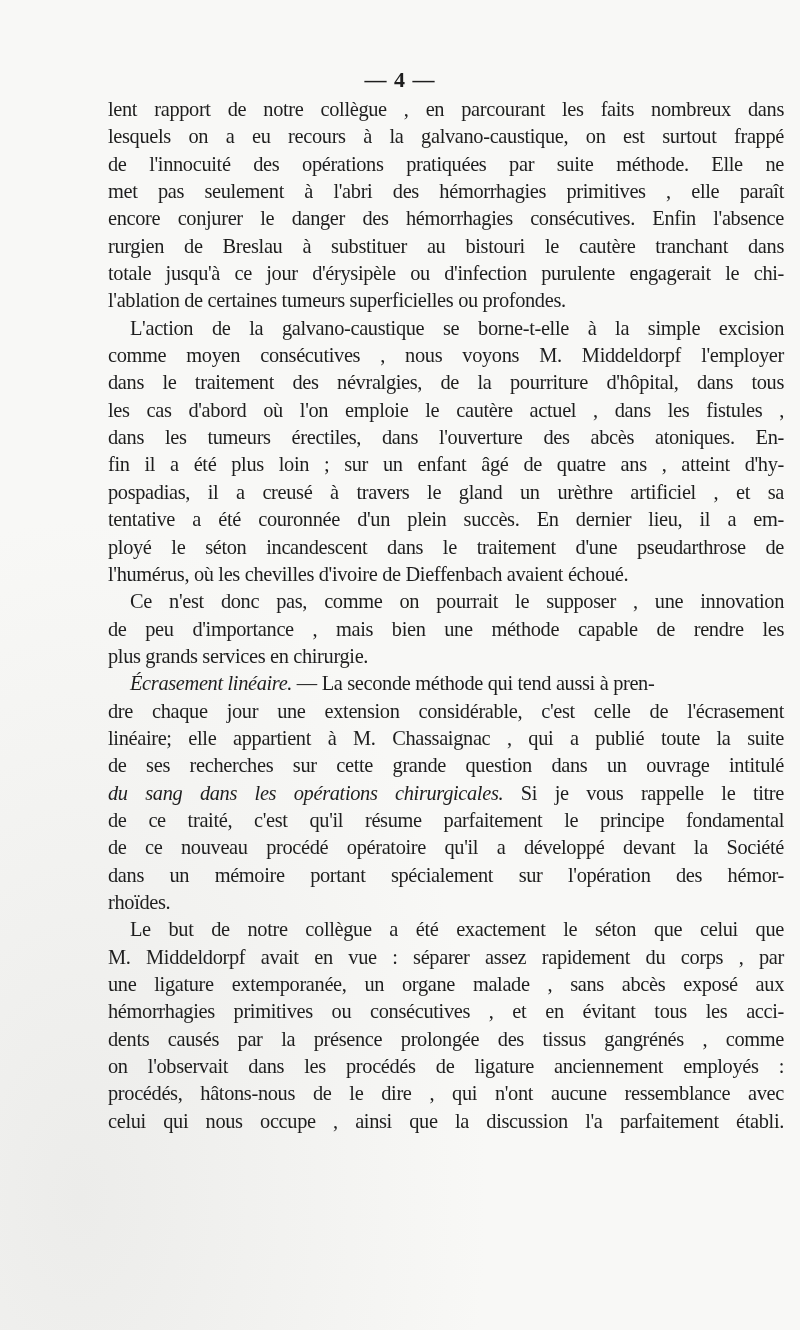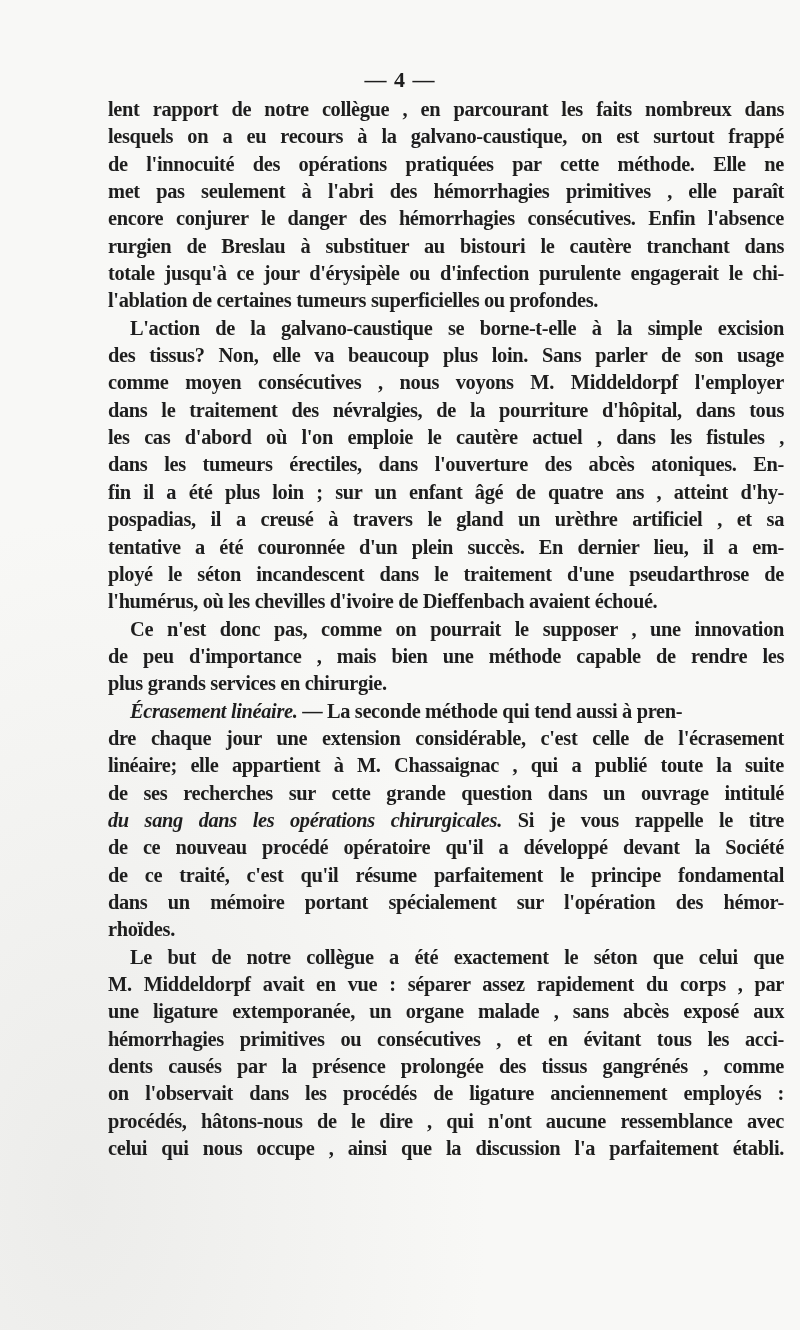--- a/index.html
+++ b/index.html
@@ -15,51 +15,50 @@
       background: radial-gradient(ellipse at 10% 90%, #ececea 0%, rgba(247,247,245,0) 40%), #f8f8f6;
     }
     .page-number {
       position: absolute; top: 66px; left: 0; width: 800px;
       text-align: center; font-size: 22px; font-weight: bold; letter-spacing: 1px;
       line-height: 28px;
     }
     .body-text {
       position: absolute; top: 96px; left: 108px; width: 676px;
       font-size: 20.4px; line-height: 27.35px;
-      text-align: justify; font-weight: 700;
+      text-align: justify; font-weight: 400;
       letter-spacing: -0.35px;
     }
     .body-text p { margin: 0; text-indent: 0; }
     .line { display: block; text-align: justify; text-align-last: justify; white-space: nowrap; overflow: visible; height: 27.35px; }
     .line.last { text-align-last: left; }
     .indent { padding-left: 22px; }
     .ital { font-style: italic; }
   </style>
 </head>
 <body>
 
 <div class="page">
   <div class="page-number">— 4 —</div>
 
   <div class="body-text">
 
     <p>
       <span class="line">lent rapport de notre collègue , en parcourant les faits nombreux dans</span>
       <span class="line">lesquels on a eu recours à la galvano-caustique, on est surtout frappé</span>
-      <span class="line">de l'innocuité des opérations pratiquées par cette méthode. Elle ne</span>
+      <span class="line">de l'innocuité des opérations pratiquées par suite méthode. Elle ne</span>
       <span class="line">met pas seulement à l'abri des hémorrhagies primitives , elle paraît</span>
       <span class="line">encore conjurer le danger des hémorrhagies consécutives. Enfin l'absence</span>
       <span class="line">rurgien de Breslau à substituer au bistouri le cautère tranchant dans</span>
       <span class="line">totale jusqu'à ce jour d'érysipèle ou d'infection purulente engagerait le chi-</span>
       <span class="line last">l'ablation de certaines tumeurs superficielles ou profondes.</span>
     </p>
 
     <p>
       <span class="line indent">L'action de la galvano-caustique se borne-t-elle à la simple excision</span>
-      <span class="line">des tissus? Non, elle va beaucoup plus loin. Sans parler de son usage</span>
       <span class="line">comme moyen consécutives , nous voyons M. Middeldorpf l'employer</span>
       <span class="line">dans le traitement des névralgies, de la pourriture d'hôpital, dans tous</span>
       <span class="line">les cas d'abord où l'on emploie le cautère actuel , dans les fistules ,</span>
       <span class="line">dans les tumeurs érectiles, dans l'ouverture des abcès atoniques. En-</span>
       <span class="line">fin il a été plus loin ; sur un enfant âgé de quatre ans , atteint d'hy-</span>
       <span class="line">pospadias, il a creusé à travers le gland un urèthre artificiel , et sa</span>
       <span class="line">tentative a été couronnée d'un plein succès. En dernier lieu, il a em-</span>
       <span class="line">ployé le séton incandescent dans le traitement d'une pseudarthrose de</span>
       <span class="line last">l'humérus, où les chevilles d'ivoire de Dieffenbach avaient échoué.</span>
     </p>
@@ -69,22 +68,22 @@
       <span class="line">de peu d'importance , mais bien une méthode capable de rendre les</span>
       <span class="line last">plus grands services en chirurgie.</span>
     </p>
 
     <p>
       <span class="line indent" style="transform-origin: left center; transform: scaleX(1); text-align-last: left; width: 676.016px;"><span class="ital">Écrasement linéaire.</span><span> — La seconde méthode qui tend aussi à pren-</span></span>
       <span class="line">dre chaque jour une extension considérable, c'est celle de l'écrasement</span>
       <span class="line">linéaire; elle appartient à M. Chassaignac , qui a publié toute la suite</span>
       <span class="line">de ses recherches sur cette grande question dans un ouvrage intitulé</span>
       <span class="line"><span class="ital">du sang dans les opérations chirurgicales.</span><span> Si je vous rappelle le titre</span></span>
+      <span class="line">de ce traité, c'est qu'il résume parfaitement le principe fondamental</span>
       <span class="line">de ce nouveau procédé opératoire qu'il a développé devant la Société</span>
-      <span class="line">de ce traité, c'est qu'il résume parfaitement le principe fondamental</span>
       <span class="line">dans un mémoire portant spécialement sur l'opération des hémor-</span>
       <span class="line last">rhoïdes.</span>
     </p>
 
     <p>
       <span class="line indent">Le but de notre collègue a été exactement le séton que celui que</span>
       <span class="line">M. Middeldorpf avait en vue : séparer assez rapidement du corps , par</span>
       <span class="line">une ligature extemporanée, un organe malade , sans abcès exposé aux</span>
       <span class="line">hémorrhagies primitives ou consécutives , et en évitant tous les acci-</span>
       <span class="line">dents causés par la présence prolongée des tissus gangrénés , comme</span>

